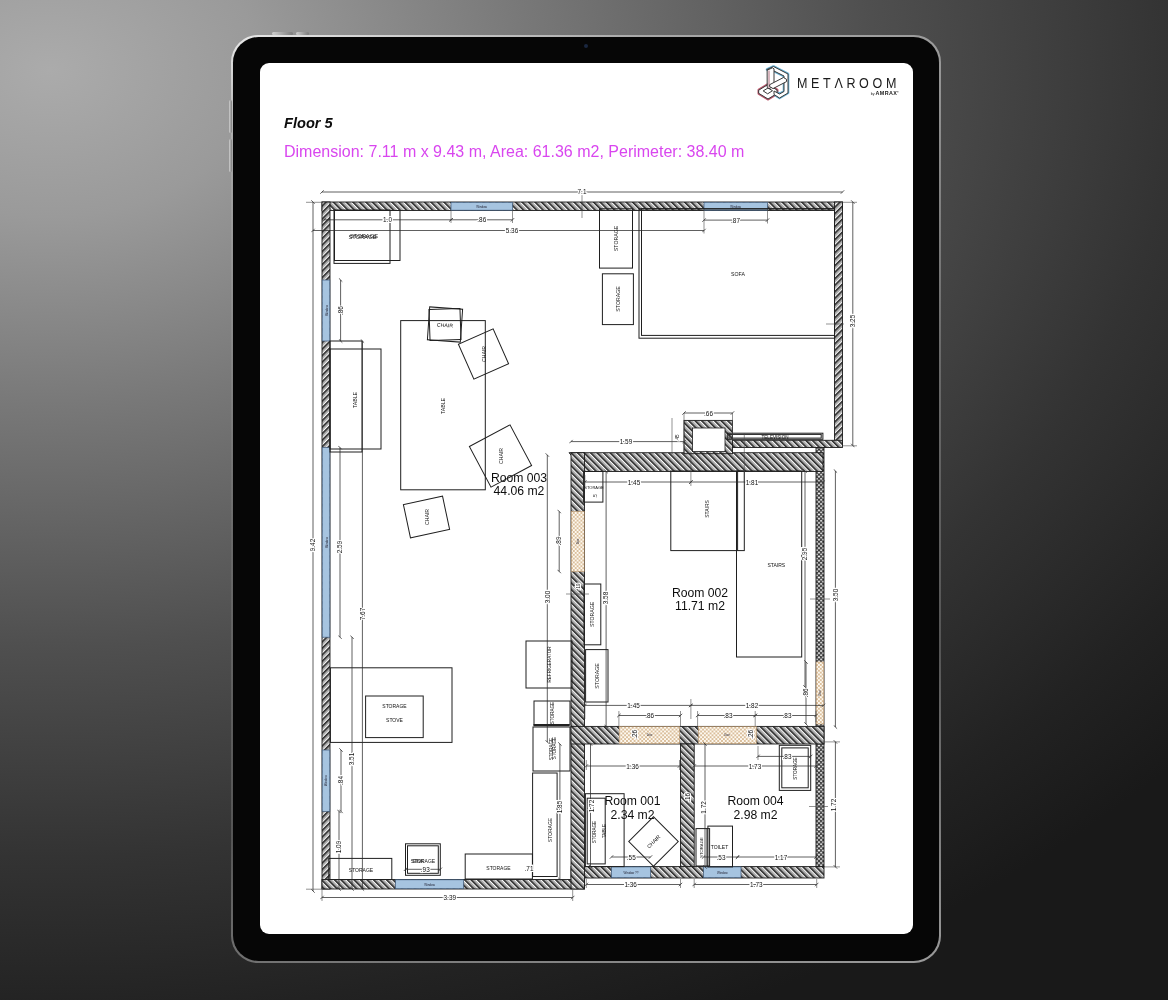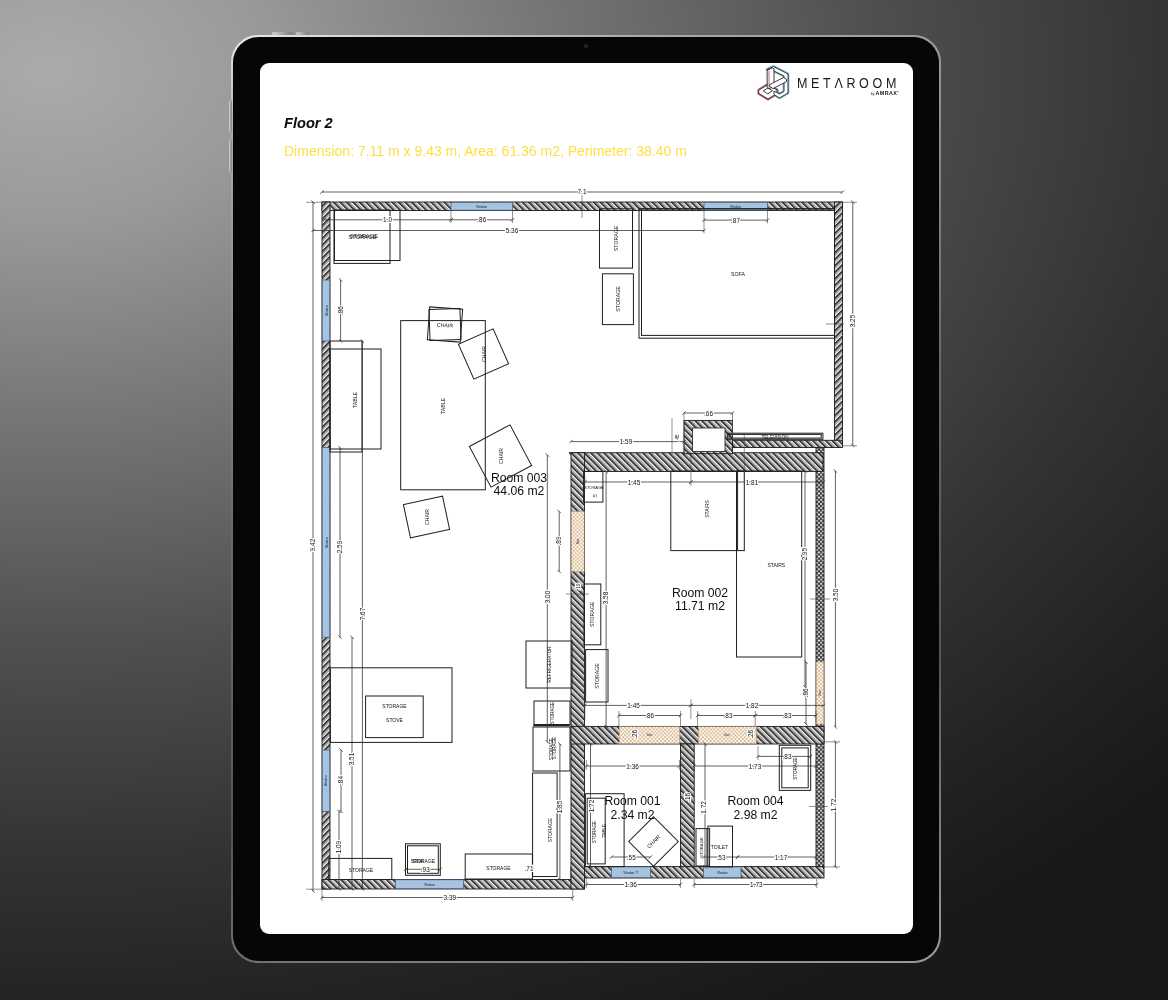--- a/index.html
+++ b/index.html
@@ -4,42 +4,42 @@
 body{position:relative;font-family:"Liberation Sans",sans-serif;background:#141414;-webkit-font-smoothing:antialiased}
 #bg{position:absolute;left:0;top:0;width:1168px;height:1000px;
 background:radial-gradient(1500px 1050px at 50px 70px,#ababab 0%,#9a9a9a 14%,#787878 32%,#4f4f4f 55%,#333333 75%,#222222 90%,#191919 100%)}
 #tab{position:absolute;left:231px;top:35px;width:710px;height:928px;border-radius:27px;
 background:linear-gradient(165deg,#e9e9e9 0%,#a8a8a8 10%,#6a6a6a 45%,#555 72%,#9a9a9a 100%)}
 #tabin{position:absolute;left:1.6px;top:1.6px;width:706.8px;height:924.8px;border-radius:25.5px;background:#060606}
 #scr{position:absolute;left:259.5px;top:62.5px;width:653px;height:871px;background:#fff;border-radius:9px}
 #cam{position:absolute;left:583.5px;top:43.5px;width:4px;height:4px;border-radius:50%;background:#1a2740}
 .btn{position:absolute;background:linear-gradient(90deg,#cfcfcf,#7c7c7c);border-radius:2px}
 #f1{position:absolute;left:284px;top:114.5px;font-size:14.6px;font-weight:bold;font-style:italic;color:#0d0d0d}
-#dims{position:absolute;left:284px;top:142.5px;font-size:14px;color:#fde047}
+#dims{position:absolute;left:284px;top:142.5px;font-size:16px;color:#d946ef}
 #plan{position:absolute;left:0;top:0}
 </style></head>
 <body>
 
 <div id="bg"></div>
 
 <div id="tab">
     <div id="tabin"></div>
   </div>
 
 <div class="btn" style="left:272px;top:32px;width:21px;height:3px"></div>
 <div class="btn" style="left:296px;top:32px;width:13px;height:3px"></div>
 
 <div class="btn" style="left:229px;top:100px;width:3px;height:33px"></div>
 <div class="btn" style="left:229px;top:139px;width:3px;height:33px"></div>
 
 <div id="scr"></div>
 
 <div id="cam"></div>
 
-<div id="f1">Floor 2</div>
+<div id="f1">Floor 5</div>
 
 <div id="dims">Dimension: 7.11 m x 9.43 m, Area: 61.36 m2, Perimeter: 38.40 m</div>
 
 <svg id="logo" style="position:absolute;left:752px;top:60px" width="156" height="44" viewBox="0 0 156 44">
 <g transform="translate(5,7)" stroke-linejoin="round" stroke-linecap="round">
 
 <path d="M2,14 L11,8.5 L20,14 L20,17.5 L11,23 L2,17.5 Z" fill="none" stroke="#b03954" stroke-width="3" opacity="0.85" transform="translate(0,9)"></path>
 
 <path d="M10,2.5 L16.5,-0.5 L31,7 L31,26 L22.5,31 L17,27.5 L17,24 L22.5,27 L27,24.5 L27,9 L16,3.5 Z" fill="none" stroke="#57a8cf" stroke-width="2.6" opacity="0.9"></path>
 

